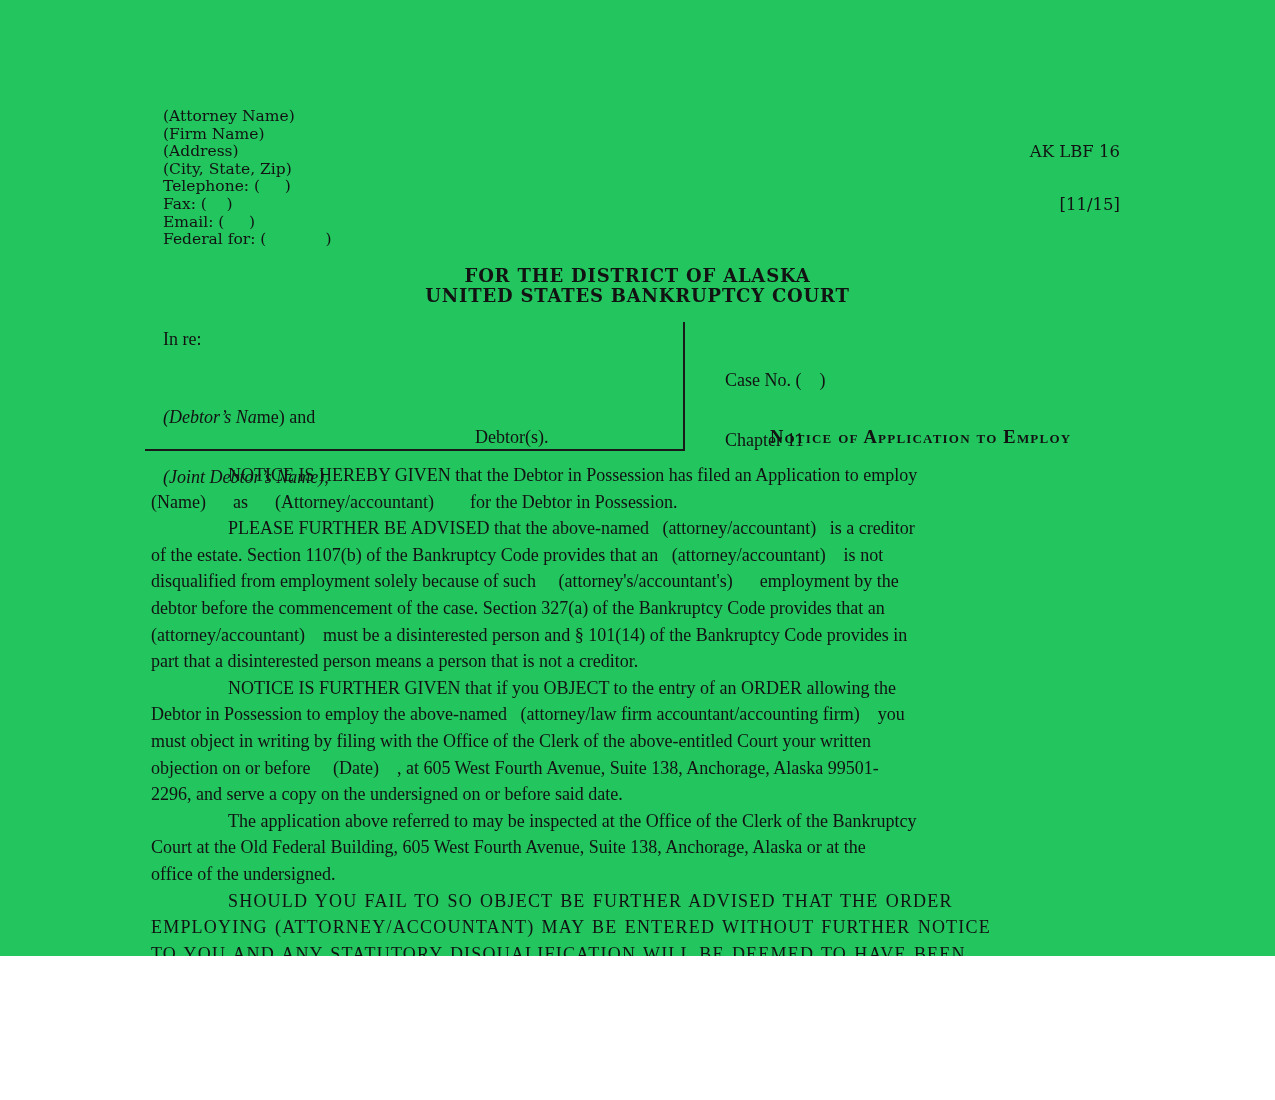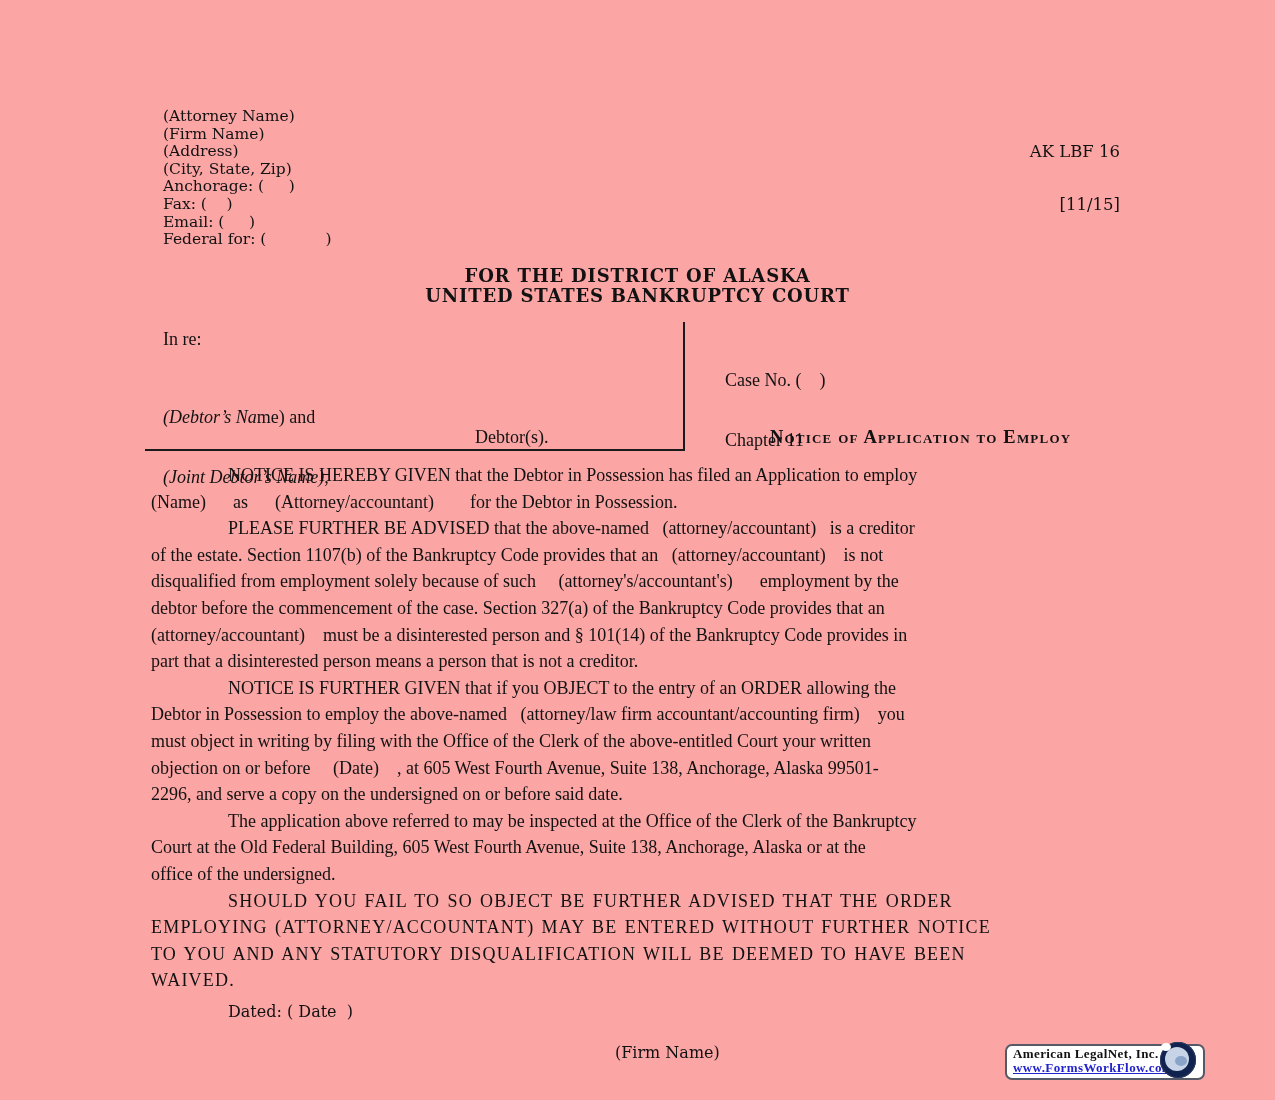--- a/index.html
+++ b/index.html
@@ -1,16 +1,16 @@
 <!DOCTYPE html>
 <html><head>
 <meta charset="utf-8">
 <style>
   html,body{margin:0;padding:0;background:#ffffff;}
-  .page{position:relative;width:1275px;height:1100px;background:#fca5a5;overflow:hidden;
+  .page{position:relative;width:1275px;height:956px;background:#22c55e;overflow:hidden;
         color:#121212;}
   .abs{position:absolute;}
   
   .cs{font-family:"DejaVu Serif", serif;}
   .attorney-block{left:163px;top:108px;font-size:15.5px;line-height:17.6px;white-space:pre;}
   .form-id{right:155px;top:108px;font-size:16.5px;line-height:17.6px;text-align:right;white-space:pre;}
   .court-title{left:0;width:1275px;top:266px;font-weight:bold;font-size:18px;line-height:19.5px;
                letter-spacing:0.8px;text-align:center;}
   
   .tm{font-family:"Liberation Serif", serif;}
@@ -45,21 +45,21 @@
   .globe-spot{position:absolute;left:10px;top:9px;width:12px;height:10px;border-radius:50%;
               background:#8aa3c8;}
   .globe-gap{position:absolute;left:1px;top:1px;width:10px;height:8px;border-radius:50%;
              background:#ffffff;}
 </style>
 </head>
 <body>
 
 <div class="page">
 
-  <div class="abs cs attorney-block"><div>(Attorney Name)</div><div>(Firm Name)</div><div>(Address)</div><div>(City, State, Zip)</div><div>Anchorage: (     )</div><div>Fax: (    )</div><div>Email: (     )</div><div>Federal for: (            )</div></div>
+  <div class="abs cs attorney-block"><div>(Attorney Name)</div><div>(Firm Name)</div><div>(Address)</div><div>(City, State, Zip)</div><div>Telephone: (     )</div><div>Fax: (    )</div><div>Email: (     )</div><div>Federal for: (            )</div></div>
 
   <div class="abs cs form-id">
     <div>AK LBF 16</div>
     <div>[11/15]</div>
   </div>
 
   <div class="abs cs court-title">
     <div>FOR THE DISTRICT OF ALASKA</div>
     <div>UNITED STATES BANKRUPTCY COURT</div>
   </div>

